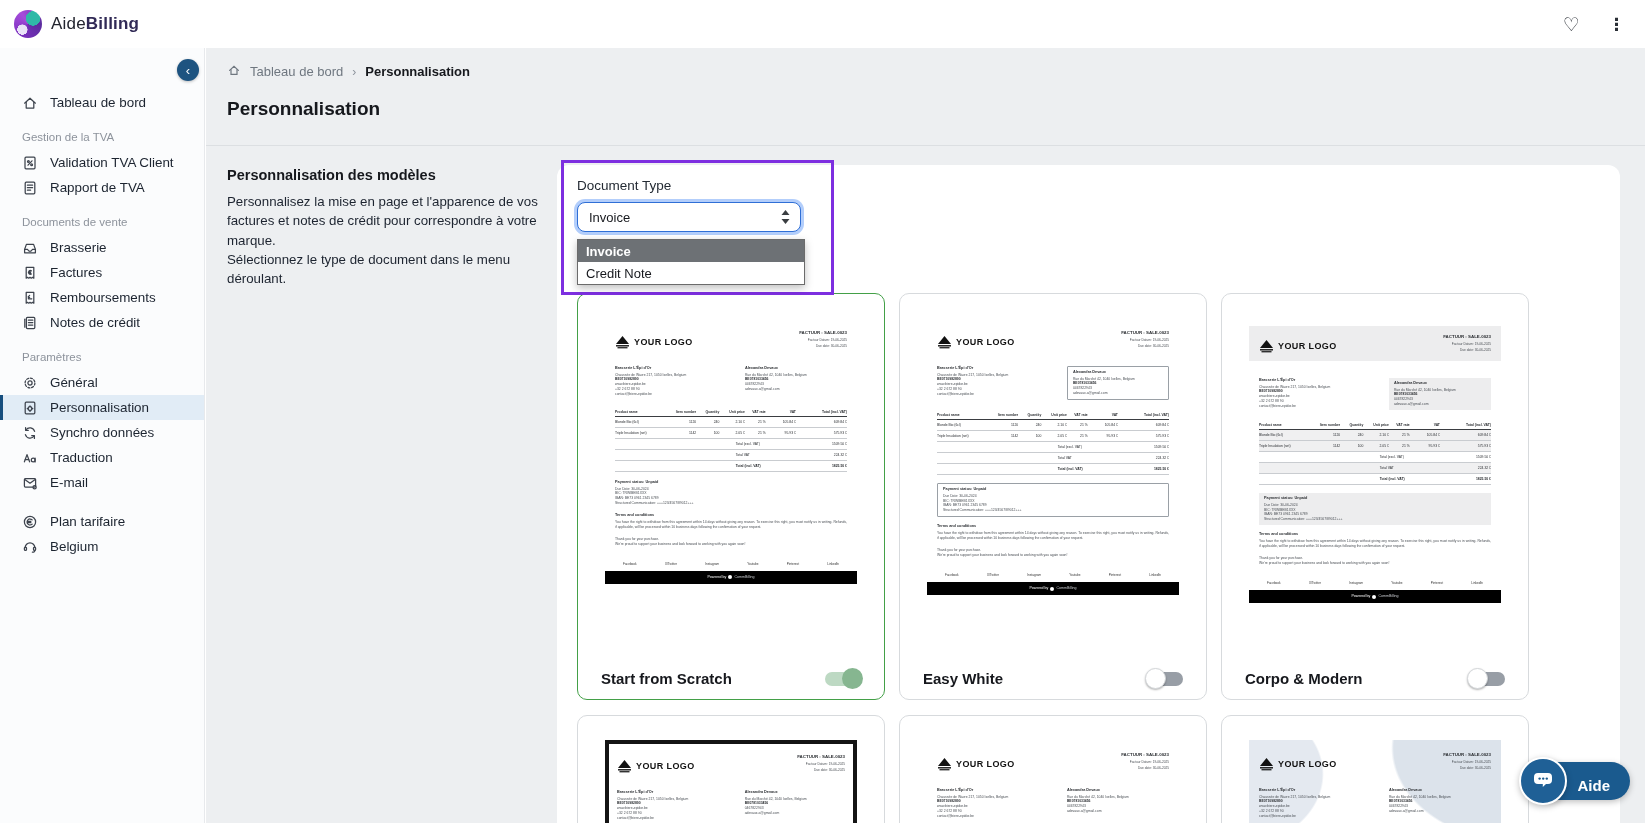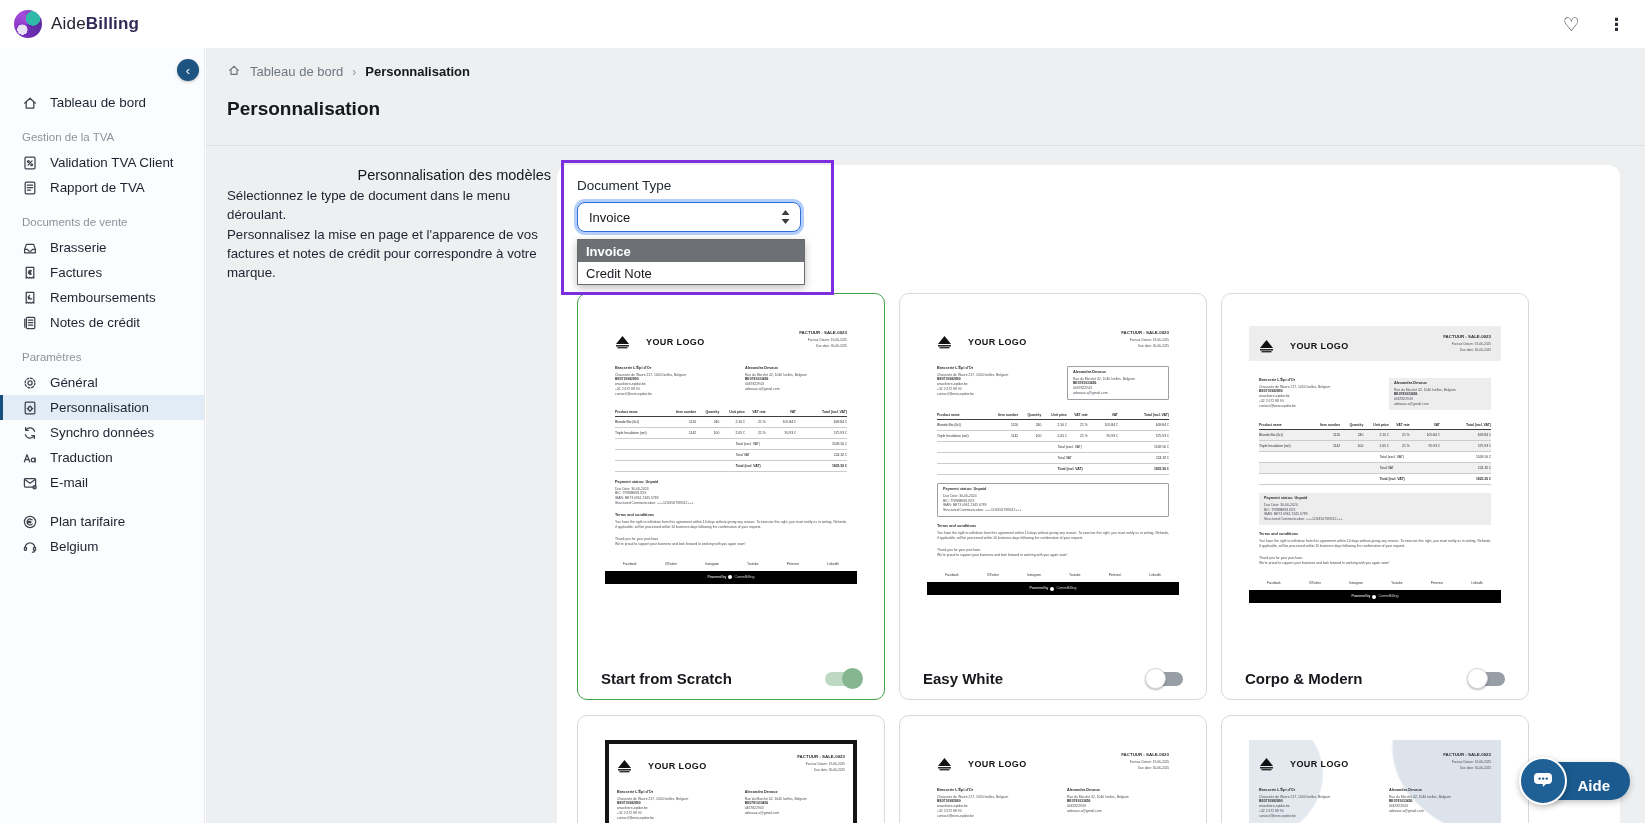--- a/index.html
+++ b/index.html
@@ -37,21 +37,21 @@
   .main { position:absolute; left:206px; top:48px; right:0; bottom:0; background:#edeff1; }
   .breadcrumb { position:absolute; left:21px; top:15px; display:flex; align-items:center; gap:9px; font-size:13px; color:#6f7780; }
   .breadcrumb .bc-home-icon svg { width:14px; height:14px; fill:none; stroke:#6f7780; stroke-width:1.2; stroke-linecap:round; }
   .bc-link { cursor:pointer; }
   .bc-sep { color:#8d939c; font-size:12px; }
   .bc-current { color:#16181d; font-weight:700; }
   .page-title { position:absolute; left:21px; top:50px; font-size:19px; font-weight:700; color:#16181d; }
   .divider { position:absolute; top:97px; left:0; right:0; height:1px; background:#dcdfe2; }
 
   .intro { position:absolute; left:21px; top:119px; width:324px; }
-  .intro h3 { font-size:14.5px; font-weight:400; color:#16181d; margin-bottom:3px;text-align:right; }
+  .intro h3 { font-size:14.5px; font-weight:700; color:#16181d; margin-bottom:9px; }
   .intro p { font-size:13.3px; line-height:1.45; color:#1d2430; }
 
   .panel { position:absolute; left:351px; top:117px; width:1063px; height:770px; background:#fff; border-radius:12px; }
 
   .dt-label { position:absolute; left:20px; top:13px; font-size:13.5px; color:#242b34; }
   .dt-select { position:absolute; left:20px; top:37px; width:224px; height:30px; background:#fff; border:1.5px solid #2f6fd6; border-radius:8px; box-shadow:0 0 0 3px rgba(66,133,244,.4); display:flex; align-items:center; justify-content:space-between; padding:0 10px 0 11px; font-size:13px; color:#16181d; cursor:pointer; }
   .dt-arrows svg { width:9px; height:14px; display:block; }
   .dt-list { position:absolute; left:20px; top:74px; width:228px; background:#fff; border:1px solid #6b6b6b; box-shadow:0 3px 8px rgba(0,0,0,.25); z-index:6; }
   .option { height:22px; display:flex; align-items:center; padding:0 8px; font-size:13px; color:#16181d; cursor:pointer; }
   .option.selected { background:#6d7175; color:#fff; font-weight:700; }
@@ -67,21 +67,21 @@
   .toggle .knob { position:absolute; top:-4px; width:21px; height:21px; border-radius:50%; }
   .toggle.on  { background:#bdd9c3; }
   .toggle.on .knob { right:-2px; background:#86b690; }
   .toggle.off { background:#989ea6; }
   .toggle.off .knob { left:-2px; background:#fff; border:1px solid #d4d7da; box-shadow:0 1px 2px rgba(0,0,0,.3); }
 
   
   .inv-wrap { width:252px; margin:24px auto 0; }
   .inv-page { position:relative; background:#fff; padding:8px 10px 0; font-size:3.4px; color:#2a2d31; line-height:1.45; min-height:318px; }
   .inv-header { display:flex; justify-content:space-between; align-items:flex-start; padding-top:4px; }
-  .inv-logo { display:flex; align-items:center; gap:16px; margin-top:6px; }
+  .inv-logo { display:flex; align-items:center; gap:4px; margin-top:6px; }
   .inv-logo svg { width:15px; height:13px; }
   .inv-logo-text { font-size:9px; font-weight:800; letter-spacing:.4px; color:#111; }
   .inv-meta { text-align:right; }
   .inv-docref { font-size:4.4px; font-weight:700; }
   .inv-date,.inv-due { font-size:3.2px; color:#4a4f55; margin-top:1.5px; }
   .inv-parties { display:flex; justify-content:space-between; margin-top:17px; }
   .inv-seller { width:51%; }
   .inv-buyer { width:44%; }
   .inv-name { font-size:3.8px; font-weight:700; margin-bottom:1px; }
   .inv-line { color:#4a4f55; }
@@ -297,22 +297,22 @@
           </svg></span>
       <span class="bc-link">Tableau de bord</span>
       <span class="bc-sep">›</span>
       <span class="bc-current">Personnalisation</span>
     </div>
     <div class="page-title">Personnalisation</div>
     <div class="divider"></div>
 
     <div class="intro">
       <h3>Personnalisation des modèles</h3>
+      <p>Personnalisez la mise en page et l'apparence de vos factures et notes de crédit pour correspondre à votre marque.</p>
       <p>Sélectionnez le type de document dans le menu déroulant.</p>
-      <p>Personnalisez la mise en page et l'apparence de vos factures et notes de crédit pour correspondre à votre marque.</p>
     </div>
 
     <div class="panel">
       <div class="annotation"></div>
       <div class="dt-label">Document Type</div>
       <div class="dt-select">
         <span>Invoice</span>
         <span class="dt-arrows">
           <svg viewBox="0 0 9 14">
               <polygon points="4.5,0 8.5,5 0.5,5" fill="#3a3d41"></polygon>

